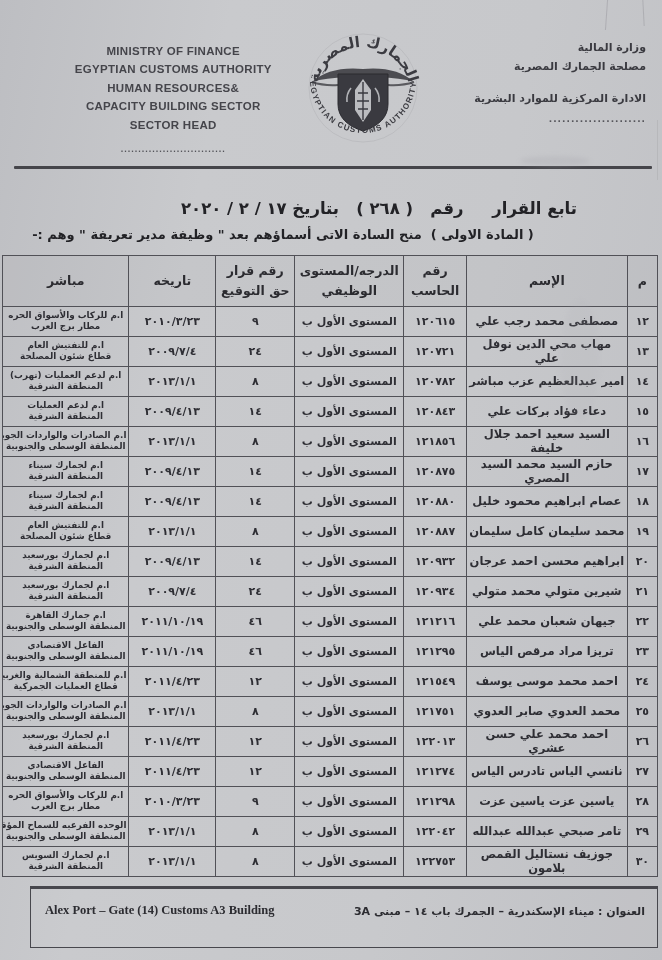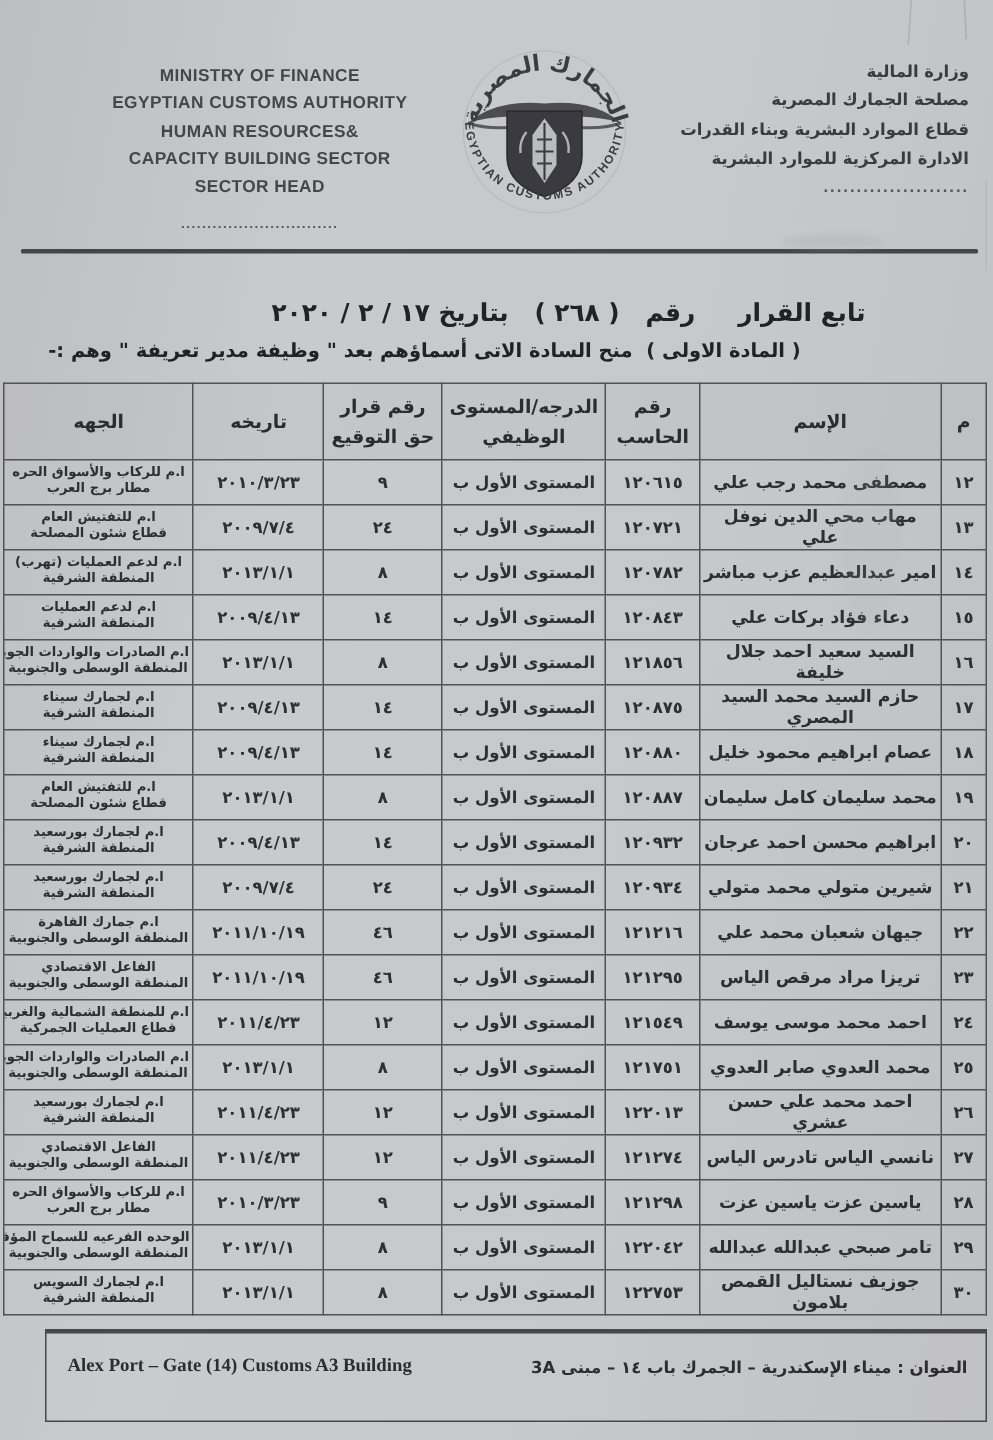--- a/index.html
+++ b/index.html
@@ -19,21 +19,21 @@
     width:252px;text-align:center;padding-top:12px;
     font-family:"Liberation Sans","DejaVu Sans",sans-serif;
     font-size:11.5px;line-height:1.6;color:#45454b;letter-spacing:.3px;font-weight:600;
   }
   .en-dots{font-size:9px;letter-spacing:1px;color:#55555b;margin-top:8px;}
   .seal-wrap{width:138px;margin-top:0;}
   .ar-block{
     width:222px;direction:rtl;text-align:right;padding-top:8px;
     font-size:11px;font-weight:bold;line-height:1.75;color:#3a3a40;
   }
-  .ar-admin{margin-top:0;}
+  .ar-admin{margin-top:12px;}
   .ar-dots{font-size:9px;letter-spacing:1px;color:#55555b;margin-top:4px;}
   .rule{height:2.5px;background:#45454a;margin:10px 10px 0 14px;border-radius:1px;}
   
   .decree-title{
     direction:rtl;text-align:center;font-weight:bold;font-size:16.5px;color:#222226;
     margin-top:30px;transform:translateX(48px);white-space:pre;
   }
   .decree-subtitle{
     direction:rtl;text-align:center;font-weight:bold;font-size:13px;color:#222226;
     margin-top:9px;transform:translateX(-48px);white-space:pre;
@@ -110,21 +110,20 @@
         <path d="M57,58 Q52,64 53,72 M81,58 Q86,64 85,72" stroke="#c7c8cb" stroke-width="1.6" fill="none" opacity="0.85"></path>
         <text font-size="8" font-weight="bold" letter-spacing="1.2" fill="#3b3b41" font-family="Liberation Sans, DejaVu Sans, sans-serif">
           <textPath href="#arcBot" startOffset="50%" text-anchor="middle">EGYPTIAN CUSTOMS AUTHORITY</textPath>
         </text>
       </svg>
     </div>
 
     <div class="ar-block">
       <div>وزارة المالية</div>
       <div>مصلحة الجمارك المصرية</div>
-      <div>قطاع الموارد البشرية وبناء القدرات</div>
       <div class="ar-admin">الادارة المركزية للموارد البشرية</div>
       <div class="ar-dots">......................</div>
     </div>
   </div>
 
   <div class="rule"></div>
 
   <div class="decree-title">تابع القرار     رقم   ( ٢٦٨ )   بتاريخ ١٧ / ٢ / ٢٠٢٠</div>
   <div class="decree-subtitle">( المادة الاولى )  منح السادة الاتى أسماؤهم بعد " وظيفة مدير تعريفة " وهم :-</div>
 
@@ -148,21 +147,21 @@
         </th>
         <th>
           <div>الدرجه/المستوى</div>
           <div>الوظيفي</div>
         </th>
         <th>
           <div>رقم قرار</div>
           <div>حق التوقيع</div>
         </th>
         <th>تاريخه</th>
-        <th>الجهه</th>
+        <th>مباشر</th>
       </tr>
     </thead>
     <tbody>
         <tr>
           <td class="c-num">١٢</td>
           <td class="c-name">مصطفى محمد رجب علي</td>
           <td class="c-comp">١٢٠٦١٥</td>
           <td class="c-grade">المستوى الأول ب</td>
           <td class="c-sign">٩</td>
           <td class="c-date">٢٠١٠/٣/٢٣</td>

